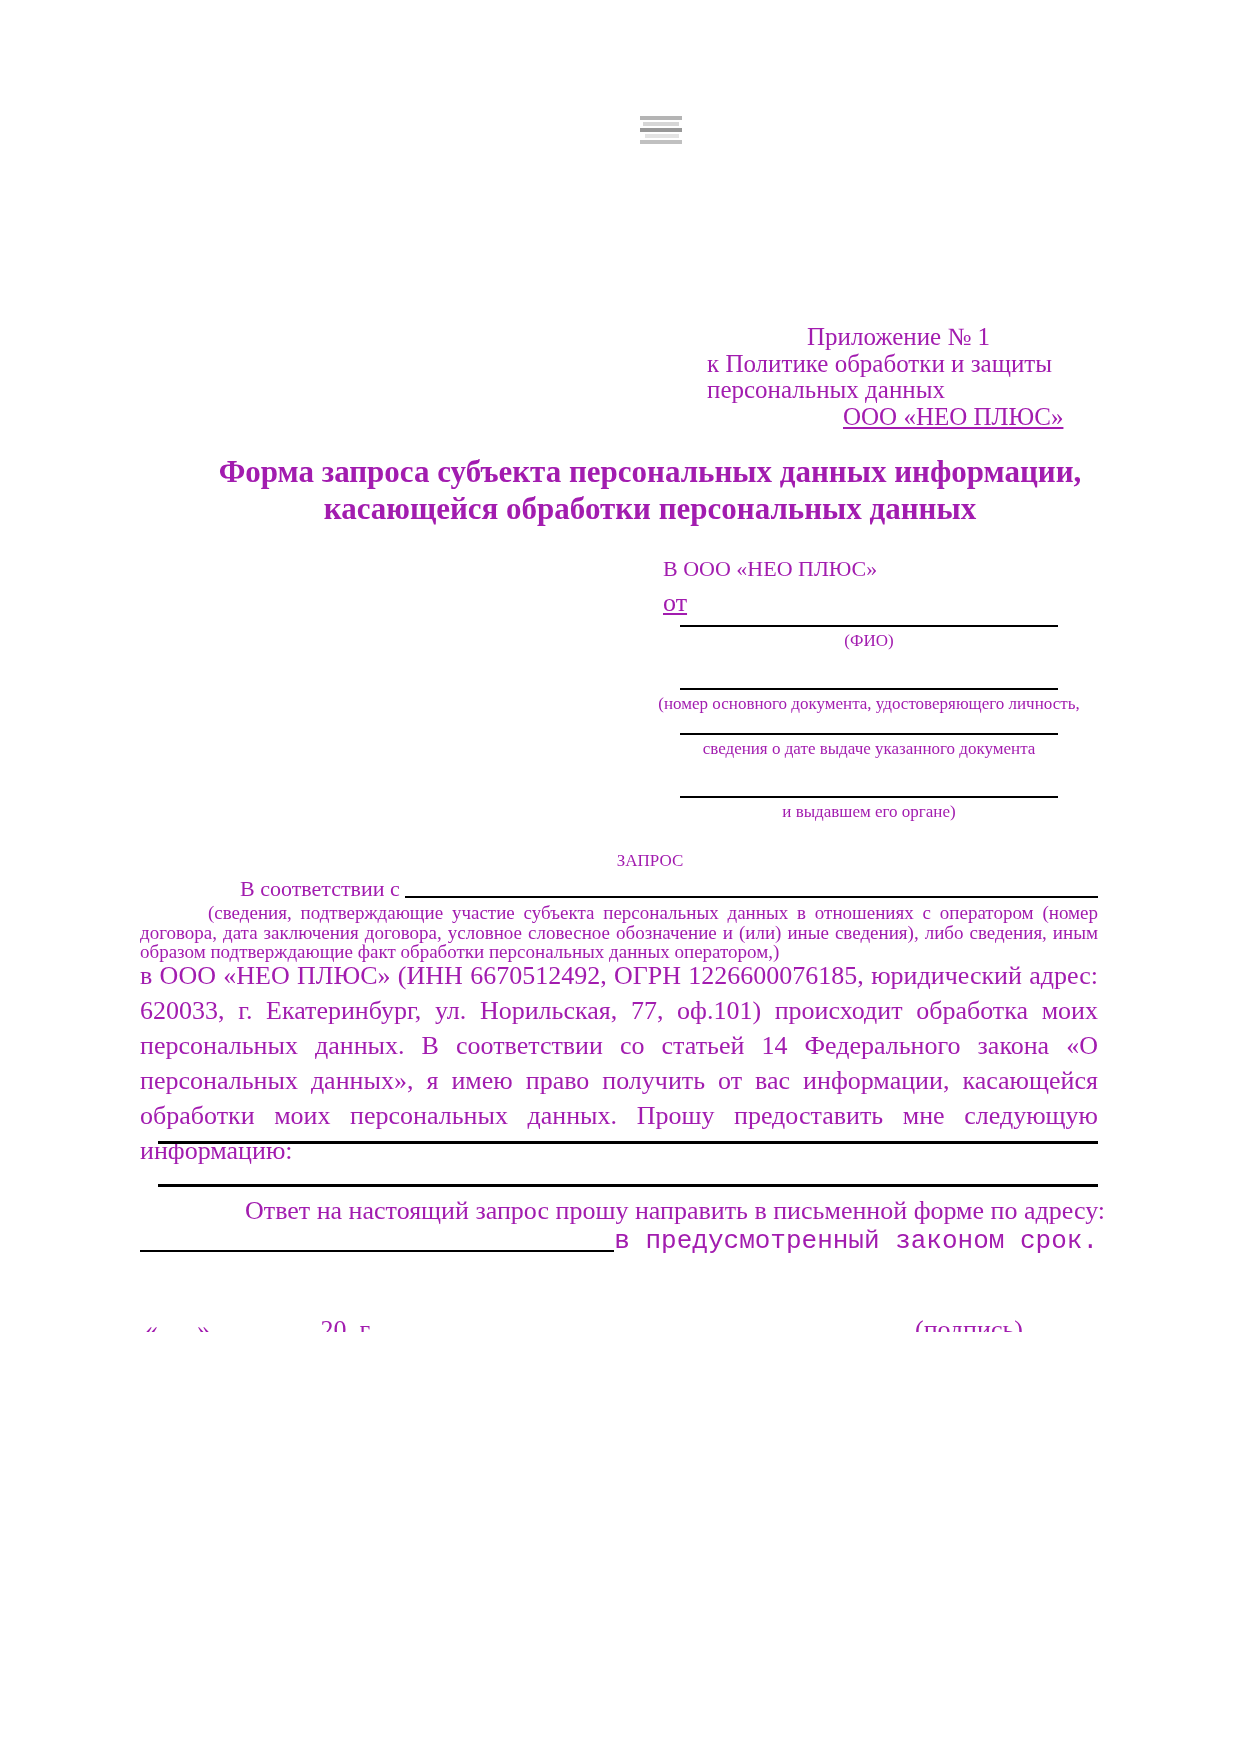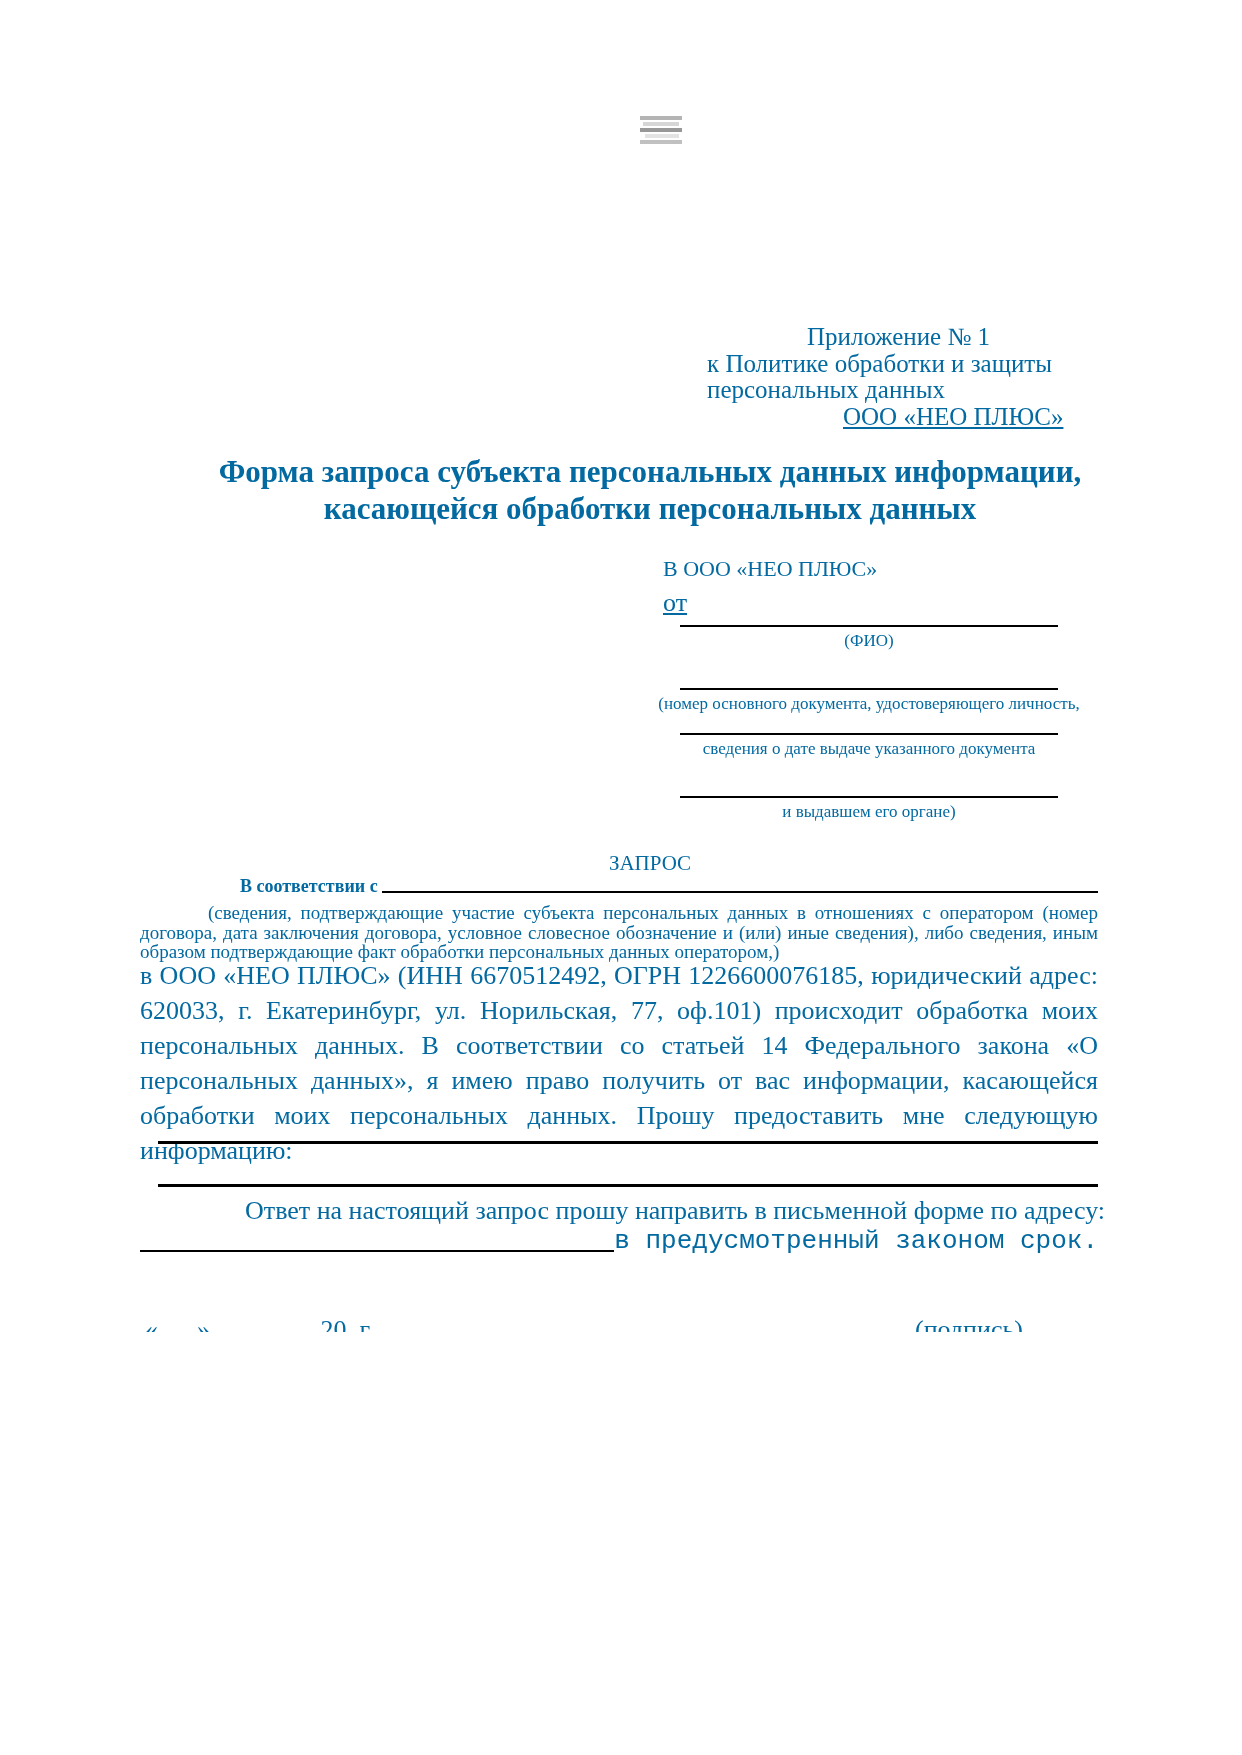--- a/index.html
+++ b/index.html
@@ -1,21 +1,21 @@
 <!DOCTYPE html>
 <html><head>
 <meta charset="utf-8">
 <style>
   html,body{margin:0;padding:0;background:#ffffff;}
   .page{
     position:relative;
     width:1242px;
     height:1332px;
     background:#ffffff;
-    color:#0369a1;
+    color:#a21caf;
     font-family:"Liberation Serif","DejaVu Serif",serif;
     overflow:hidden;
   }
   
   .logo{position:absolute;left:640px;top:116px;width:42px;height:28px;display:flex;flex-direction:column;justify-content:space-between;}
   .logo .stripe{height:4px;width:100%;}
   .logo .stripe:nth-child(2){width:88%;margin-left:6%;}
   .logo .stripe:nth-child(4){width:80%;margin-left:12%;}
   
   .appendix{position:absolute;left:707px;top:324px;font-size:25px;line-height:26.5px;white-space:nowrap;}
@@ -23,22 +23,22 @@
   .appendix .l4{margin-left:136px;text-decoration:underline;}
   
   .title{position:absolute;left:180px;top:453px;width:940px;text-align:center;font-weight:bold;font-size:31px;line-height:37px;}
   
   .addr-to{position:absolute;left:663px;top:556px;font-size:22px;}
   .addr-from{position:absolute;left:663px;top:588px;font-size:26px;text-decoration:underline;}
   .field{position:absolute;left:680px;width:378px;border-top:2.5px solid #000;}
   .field .caption{position:absolute;left:50%;top:4px;transform:translateX(-50%);white-space:nowrap;font-size:17px;}
   .f1{top:625px;} .f2{top:665px;margin-top:23px;} .f3{top:733px;} .f4{top:796px;}
   
-  .zapros{position:absolute;left:180px;top:851px;width:940px;text-align:center;font-size:21px;}
-  .intro{position:absolute;left:140px;top:876px;width:958px;display:flex;font-size:18px;font-weight:bold;}
+  .zapros{position:absolute;left:180px;top:851px;width:940px;text-align:center;font-size:17px;}
+  .intro{position:absolute;left:140px;top:876px;width:958px;display:flex;font-size:22px;}
   .intro .pref{padding-left:100px;white-space:pre;}
   .fill{flex:1 1 auto;border-bottom:2.5px solid #000;margin-bottom:4px;min-width:20px;}
   .fineprint{position:absolute;left:140px;top:903px;width:958px;font-size:19px;line-height:19.5px;text-align:justify;text-indent:68px;}
   .bodytext{position:absolute;left:140px;top:958px;width:958px;font-size:26px;line-height:35px;text-align:justify;}
   .rule{position:absolute;left:158px;width:940px;border-top:3px solid #000;height:0;}
   .r1{top:1141px;} .r2{top:1184px;}
   .reply1{position:absolute;left:140px;top:1196px;width:958px;font-size:26px;padding-left:105px;box-sizing:border-box;white-space:nowrap;}
   .reply2{position:absolute;left:140px;top:1226px;width:958px;display:flex;align-items:flex-end;font-size:26px;font-family:Liberation Mono, monospace;}
   .reply2 .suffix{white-space:nowrap;}
   

